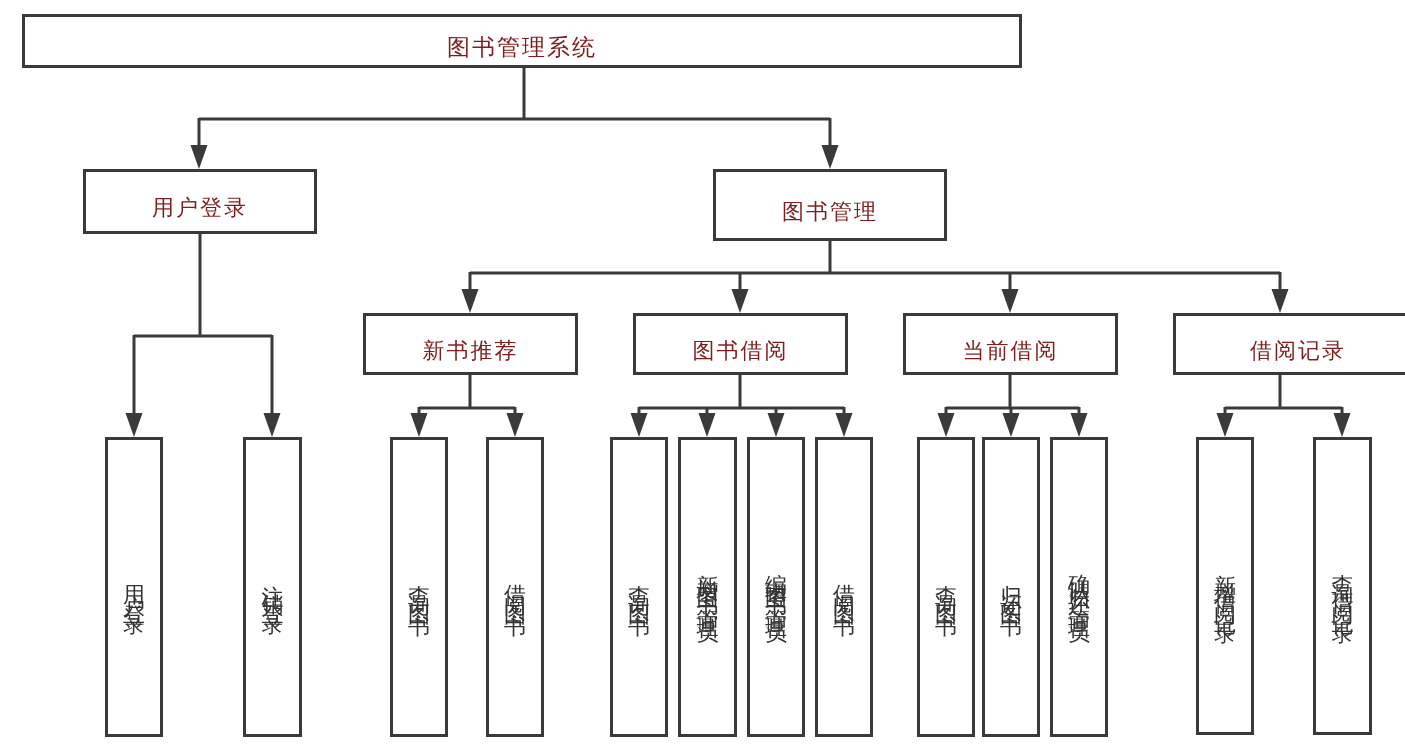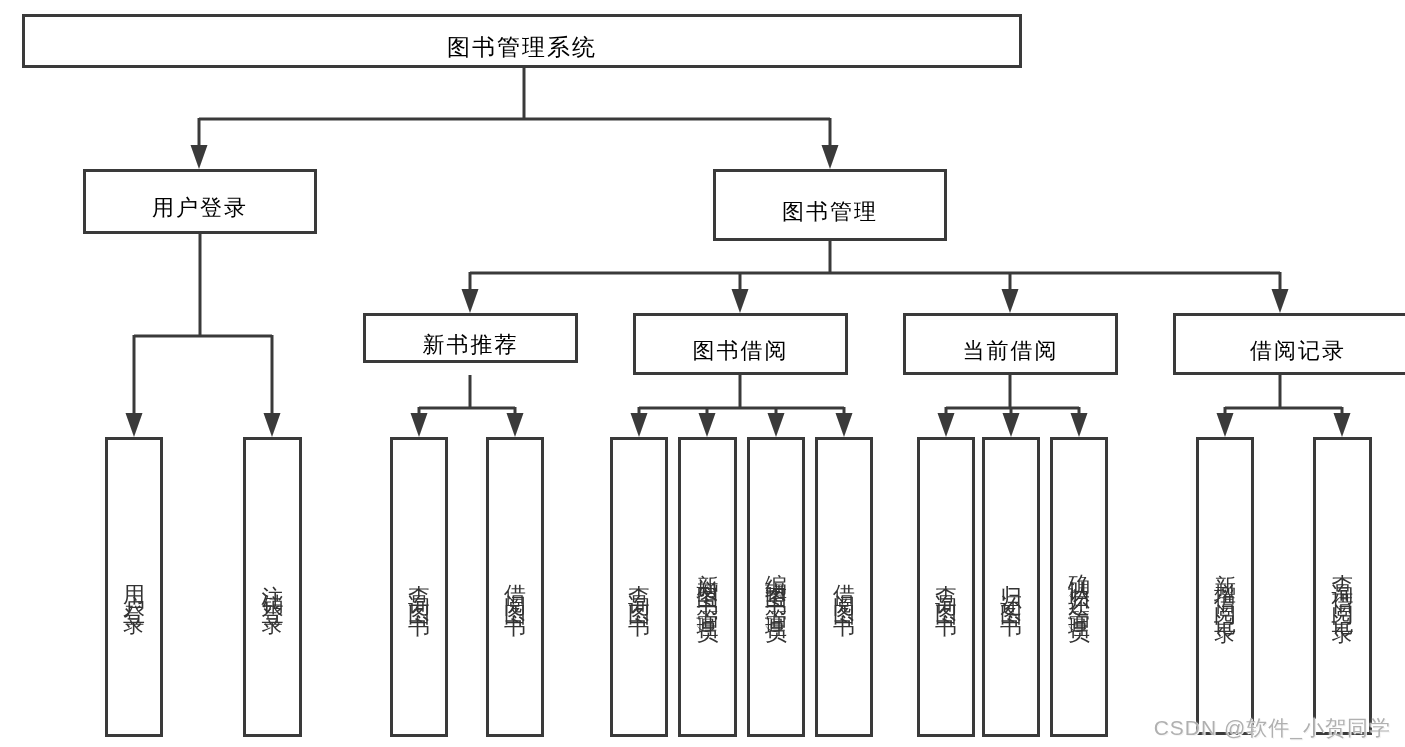--- a/index.html
+++ b/index.html
@@ -22,21 +22,21 @@
     box-sizing: border-box;
     background: #ffffff;
     border: 3px solid #3a3a3a;
     display: flex;
     align-items: center;
     justify-content: center;
     z-index: 2;
   }
   .hlabel {
     font-size: 22px;
-    color: #000000;
+    color: #7f1d1d;
     letter-spacing: 2px;
     white-space: nowrap;
     margin-top: 13px;
   }
   .root .hlabel { font-size: 23px; }
   .vlabel {
     writing-mode: vertical-rl;
     text-orientation: mixed;
     font-size: 22px;
     color: #333333;
@@ -138,21 +138,21 @@
     <span class="hlabel">图书管理系统</span>
   </div>
 
   <div class="node" style="left:83px;top:169px;width:234px;height:65px">
     <span class="hlabel">用户登录</span>
   </div>
   <div class="node" style="left:713px;top:169px;width:234px;height:72px">
     <span class="hlabel">图书管理</span>
   </div>
 
-  <div class="node" style="left:363px;top:313px;width:215px;height:50px">
+  <div class="node" style="left:363px;top:313px;width:215px;height:62px">
     <span class="hlabel">新书推荐</span>
   </div>
   <div class="node" style="left:903px;top:313px;width:215px;height:62px">
     <span class="hlabel">当前借阅</span>
   </div>
   <div class="node" style="left:633px;top:313px;width:215px;height:62px">
     <span class="hlabel">图书借阅</span>
   </div>
   <div class="node" style="left:1173px;top:313px;width:250px;height:62px">
     <span class="hlabel">借阅记录</span>
@@ -195,15 +195,14 @@
     <span class="vlabel" style="letter-spacing:7px">确认归还（管理员）</span>
   </div>
 
   <div class="node" style="left:1196px;top:437px;width:58px;height:298px">
     <span class="vlabel">新增借阅记录</span>
   </div>
   <div class="node" style="left:1313px;top:437px;width:59px;height:298px">
     <span class="vlabel">查询借阅记录</span>
   </div>
 
-  <div class="watermark">CSDN @软件_小贺同学</div>
 
 </div>
 
 </body></html>

